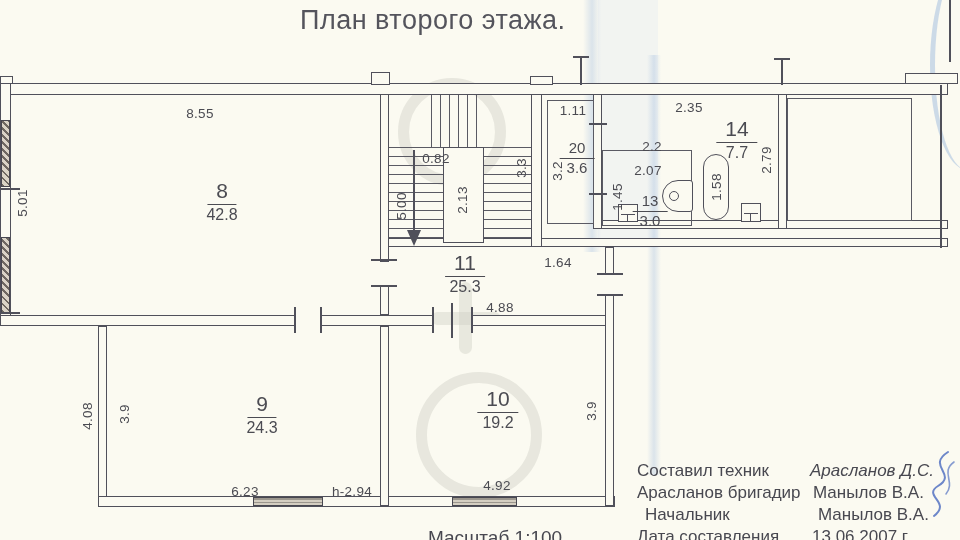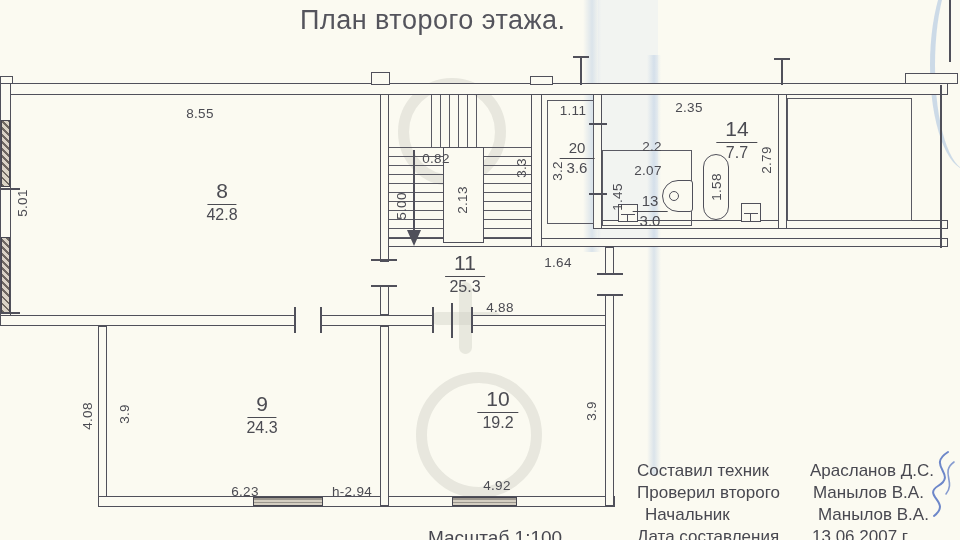--- a/index.html
+++ b/index.html
@@ -186,22 +186,22 @@
 <div class="dim" style="left:245px;top:491px;">6.23</div>
 <div class="vdim" style="left:124px;top:414px;">3.9</div>
 <div class="dim" style="left:352px;top:491px;">h-2.94</div>
 <div class="vdim" style="left:87px;top:416px;">4.08</div>
 <div class="dim" style="left:497px;top:485px;">4.92</div>
 <div class="vdim" style="left:591px;top:411px;">3.9</div>
 <div class="dim" style="left:361px;top:520px;margin-top:32px;">11.56</div>
 
 <div class="scale">Масштаб 1:100</div>
 <div class="foot" style="left:637px;top:461px;">Составил техник</div>
-<div class="foot" style="left:810px;top:461px;">Арасланов Д.С.</div>
-<div class="foot" style="left:637px;top:483px;">Проверил второго</div>
+<div class="foot" style="left:810px;top:461px;font-style:italic;">Арасланов Д.С.</div>
+<div class="foot" style="left:637px;top:483px;">Арасланов бригадир</div>
 <div class="foot" style="left:813px;top:483px;">Манылов В.А.</div>
 <div class="foot" style="left:637px;top:505px;margin-left:8px;">Начальник</div>
 <div class="foot" style="left:818px;top:505px;">Манылов В.А.</div>
 <div class="foot" style="left:637px;top:527px;">Дата составления</div>
 <div class="foot" style="left:812px;top:527px;">13.06.2007 г.</div>
 
 <svg class="abs" style="left:916px;top:448px;" width="44" height="72">
   <path d="M32 4 C 10 18, 42 26, 22 38 C 6 48, 36 54, 18 68" stroke="#5472c2" fill="none" stroke-width="2" stroke-linecap="round" opacity="0.85"></path>
   <path d="M38 14 C 24 24, 40 34, 30 46" stroke="#5472c2" fill="none" stroke-width="1.6" stroke-linecap="round" opacity="0.7"></path>
 </svg>

